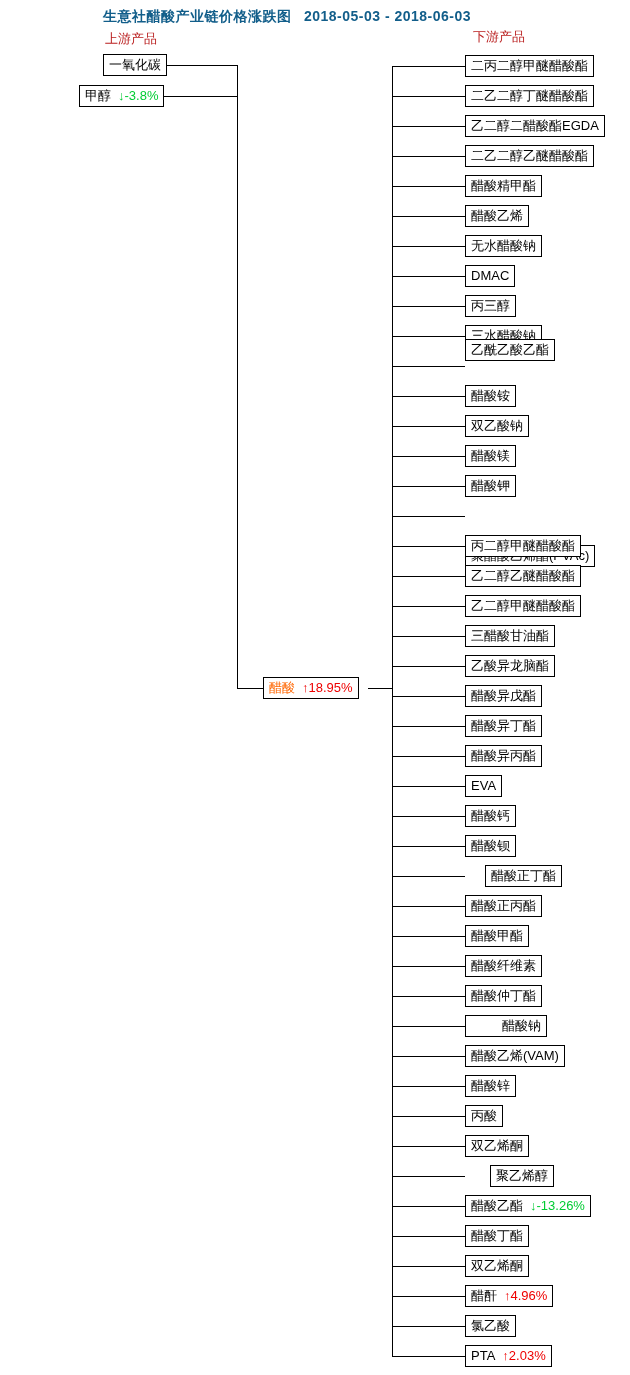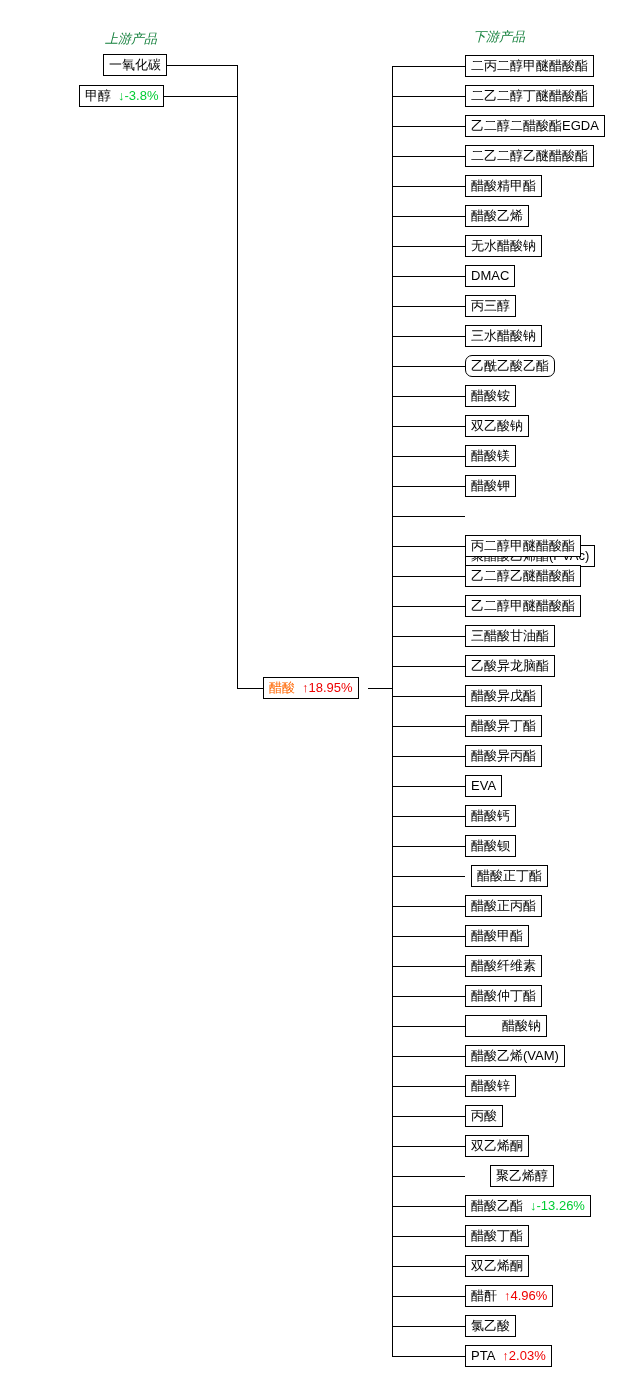--- a/index.html
+++ b/index.html
@@ -5,69 +5,73 @@
   html,body{margin:0;padding:0;background:#fff;}
   #stage{
     position:relative;width:630px;height:1375px;background:#ffffff;
     font-family:"Liberation Sans","DejaVu Sans",sans-serif;
     overflow:hidden;
   }
   .title{
     position:absolute;left:103px;top:8px;font-size:14px;font-weight:bold;
     letter-spacing:0.5px;white-space:nowrap;
   }
-  .colhead{position:absolute;font-size:13px;color:#15803d;white-space:nowrap;font-style:italic;}
+  .colhead{position:absolute;font-size:13px;color:#b91c1c;white-space:nowrap;}
   .node{
     position:absolute;height:22px;box-sizing:border-box;
     border:1px solid #000;background:#fff;padding:0 5px;
     font-size:13px;line-height:20px;white-space:nowrap;color:#000;
   }
   .chg{margin-left:7px;}
   .chg.up{color:#ee0000;}
   .chg.down{color:#00cc33;}
   .line{position:absolute;background:#000;}
 </style>
 </head>
 <body>
 
 <div id="stage">
+  <div class="title" style="color: rgb(18, 94, 138);">
+    <span>生意社醋酸产业链价格涨跌图</span>
+    <span style="margin-left:8px;">2018-05-03 - 2018-06-03</span>
+  </div>
   <div class="colhead" style="left:105px;top:30px;">上游产品</div>
   <div class="colhead" style="left:473px;top:28px;">下游产品</div>
   <div id="nodes">
       <div class="node" style="left: 103px; top: 54px;"><span>一氧化碳</span></div>
       <div class="node" style="left: 79px; top: 85px;"><span>甲醇</span><span class="chg down">↓-3.8%</span></div>
       <div class="node" style="left: 263px; top: 677px;"><span style="color: rgb(255, 102, 0);">醋酸</span><span class="chg up">↑18.95%</span></div>
       <div class="node" style="left: 465px; top: 55px;"><span>二丙二醇甲醚醋酸酯</span></div>
       <div class="node" style="left: 465px; top: 85px;"><span>二乙二醇丁醚醋酸酯</span></div>
       <div class="node" style="left: 465px; top: 115px;"><span>乙二醇二醋酸酯EGDA</span></div>
       <div class="node" style="left: 465px; top: 145px;"><span>二乙二醇乙醚醋酸酯</span></div>
       <div class="node" style="left: 465px; top: 175px;"><span>醋酸精甲酯</span></div>
       <div class="node" style="left: 465px; top: 205px;"><span>醋酸乙烯</span></div>
       <div class="node" style="left: 465px; top: 235px;"><span>无水醋酸钠</span></div>
       <div class="node" style="left: 465px; top: 265px;"><span>DMAC</span></div>
       <div class="node" style="left: 465px; top: 295px;"><span>丙三醇</span></div>
       <div class="node" style="left: 465px; top: 325px;"><span>三水醋酸钠</span></div>
-      <div class="node" style="left: 465px; top: 355px; border-radius: 7px;"><span>乙酰乙酸乙酯</span></div>
+      <div class="node" style="left: 465px; top: 339px;"><span>乙酰乙酸乙酯</span></div>
       <div class="node" style="left: 465px; top: 385px;"><span>醋酸铵</span></div>
       <div class="node" style="left: 465px; top: 415px;"><span>双乙酸钠</span></div>
       <div class="node" style="left: 465px; top: 445px;"><span>醋酸镁</span></div>
       <div class="node" style="left: 465px; top: 475px;"><span>醋酸钾</span></div>
       <div class="node" style="left: 465px; top: 505px; margin-top: 40px;"><span>聚醋酸乙烯酯(PVAc)</span></div>
       <div class="node" style="left: 465px; top: 535px;"><span>丙二醇甲醚醋酸酯</span></div>
       <div class="node" style="left: 465px; top: 565px;"><span>乙二醇乙醚醋酸酯</span></div>
       <div class="node" style="left: 465px; top: 595px;"><span>乙二醇甲醚醋酸酯</span></div>
       <div class="node" style="left: 465px; top: 625px;"><span>三醋酸甘油酯</span></div>
       <div class="node" style="left: 465px; top: 655px;"><span>乙酸异龙脑酯</span></div>
       <div class="node" style="left: 465px; top: 685px;"><span>醋酸异戊酯</span></div>
       <div class="node" style="left: 465px; top: 715px;"><span>醋酸异丁酯</span></div>
       <div class="node" style="left: 465px; top: 745px;"><span>醋酸异丙酯</span></div>
       <div class="node" style="left: 465px; top: 775px;"><span>EVA</span></div>
       <div class="node" style="left: 465px; top: 805px;"><span>醋酸钙</span></div>
       <div class="node" style="left: 465px; top: 835px;"><span>醋酸钡</span></div>
-      <div class="node" style="left: 471px; top: 865px;"><span>醋酸正丁酯</span></div>
+      <div class="node" style="left: 485px; top: 865px;"><span>醋酸正丁酯</span></div>
       <div class="node" style="left: 465px; top: 895px;"><span>醋酸正丙酯</span></div>
       <div class="node" style="left: 465px; top: 925px;"><span>醋酸甲酯</span></div>
       <div class="node" style="left: 465px; top: 955px;"><span>醋酸纤维素</span></div>
       <div class="node" style="left: 465px; top: 985px;"><span>醋酸仲丁酯</span></div>
       <div class="node" style="left: 465px; top: 1015px; padding-left: 36px;"><span>醋酸钠</span></div>
       <div class="node" style="left: 465px; top: 1045px;"><span>醋酸乙烯(VAM)</span></div>
       <div class="node" style="left: 465px; top: 1075px;"><span>醋酸锌</span></div>
       <div class="node" style="left: 465px; top: 1105px;"><span>丙酸</span></div>
       <div class="node" style="left: 465px; top: 1135px;"><span>双乙烯酮</span></div>
       <div class="node" style="left: 490px; top: 1165px;"><span>聚乙烯醇</span></div>

